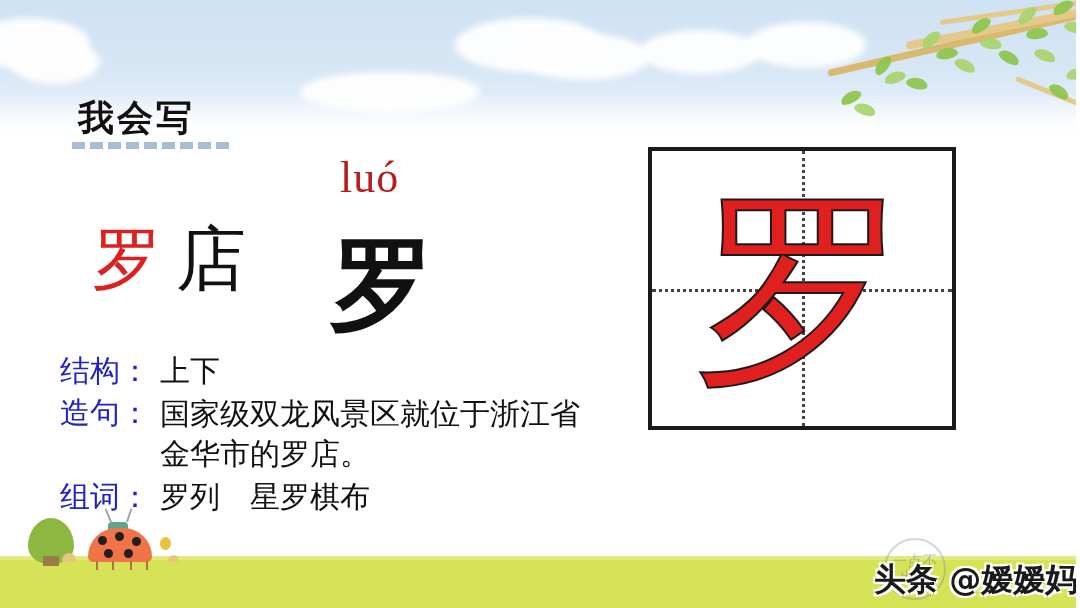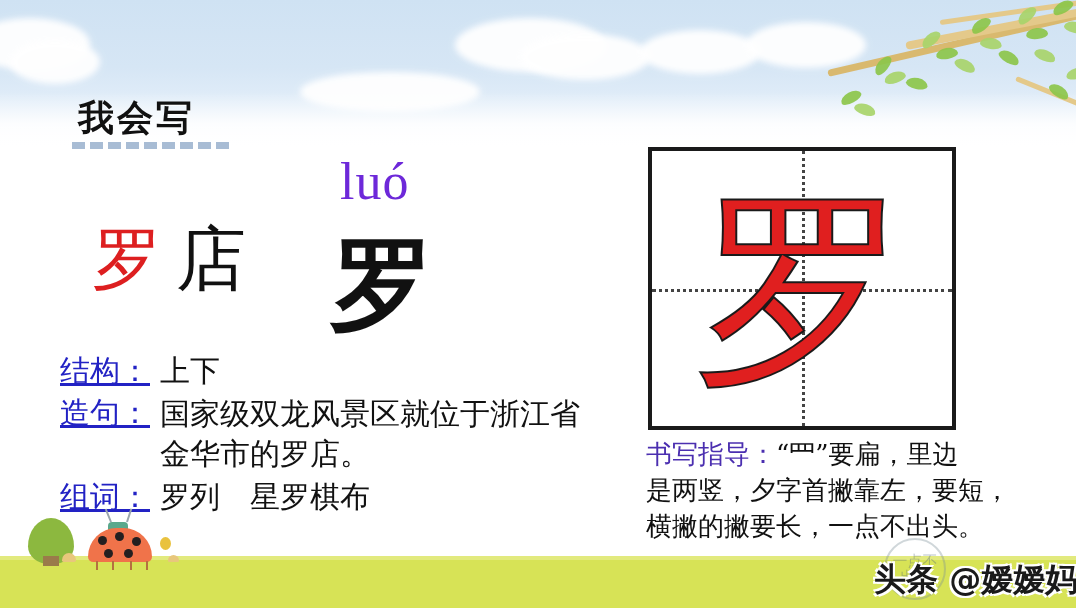--- a/index.html
+++ b/index.html
@@ -159,22 +159,22 @@
     background: repeating-linear-gradient(90deg,
       #a8bcd4 0px, #a8bcd4 13px,
       rgba(255,255,255,0) 13px, rgba(255,255,255,0) 18px);
   }
 
   
   .pinyin {
     position: absolute;
     left: 340px; top: 152px;
     font-family: "Liberation Serif", "DejaVu Serif", serif;
-    font-size: 52px;
-    color: #6d28d9;
+    font-size: 44px;
+    color: #b91c1c;
     letter-spacing: 1px;
   }
 
   
   .word-row {
     position: absolute;
     left: 92px; top: 216px;
     display: flex;
     align-items: flex-start;
   }
@@ -207,21 +207,20 @@
     align-items: baseline;
     margin-bottom: 4px;
     white-space: nowrap;
   }
   .lbl {
     color: #2222c4;
     font-size: 30px;
     line-height: 38px;
     font-family: "DejaVu Serif", "Liberation Serif", serif;
     flex: none;
-    text-decoration: underline;
   }
   .val {
     color: #111111;
     font-size: 30px;
     line-height: 38px;
     font-family: "DejaVu Serif", "Liberation Serif", serif;
     margin-left: 10px;
   }
   .val.small-radical {
     font-size: 22px;
@@ -393,27 +392,20 @@
       <span class="val">罗列　星罗棋布</span>
     </div>
   </div>
 
   <div class="grid-box">
     <div class="grid-v"></div>
     <div class="grid-h"></div>
     <div class="grid-char">罗</div>
   </div>
 
-  <div class="guide">
-    <div class="guide-line">
-      <span class="guide-lbl">书写指导：</span><span>“罒”要扁，里边</span>
-    </div>
-    <div class="guide-line">是两竖，夕字首撇靠左，要短，</div>
-    <div class="guide-line">横撇的撇要长，一点不出头。</div>
-  </div>
 
   <div class="grass-top"></div>
   <div class="grass"></div>
 
   <div class="tree">
     <div class="tree-top"></div>
     <div class="tree-trunk"></div>
   </div>
 
   <div class="lb-head"></div>

